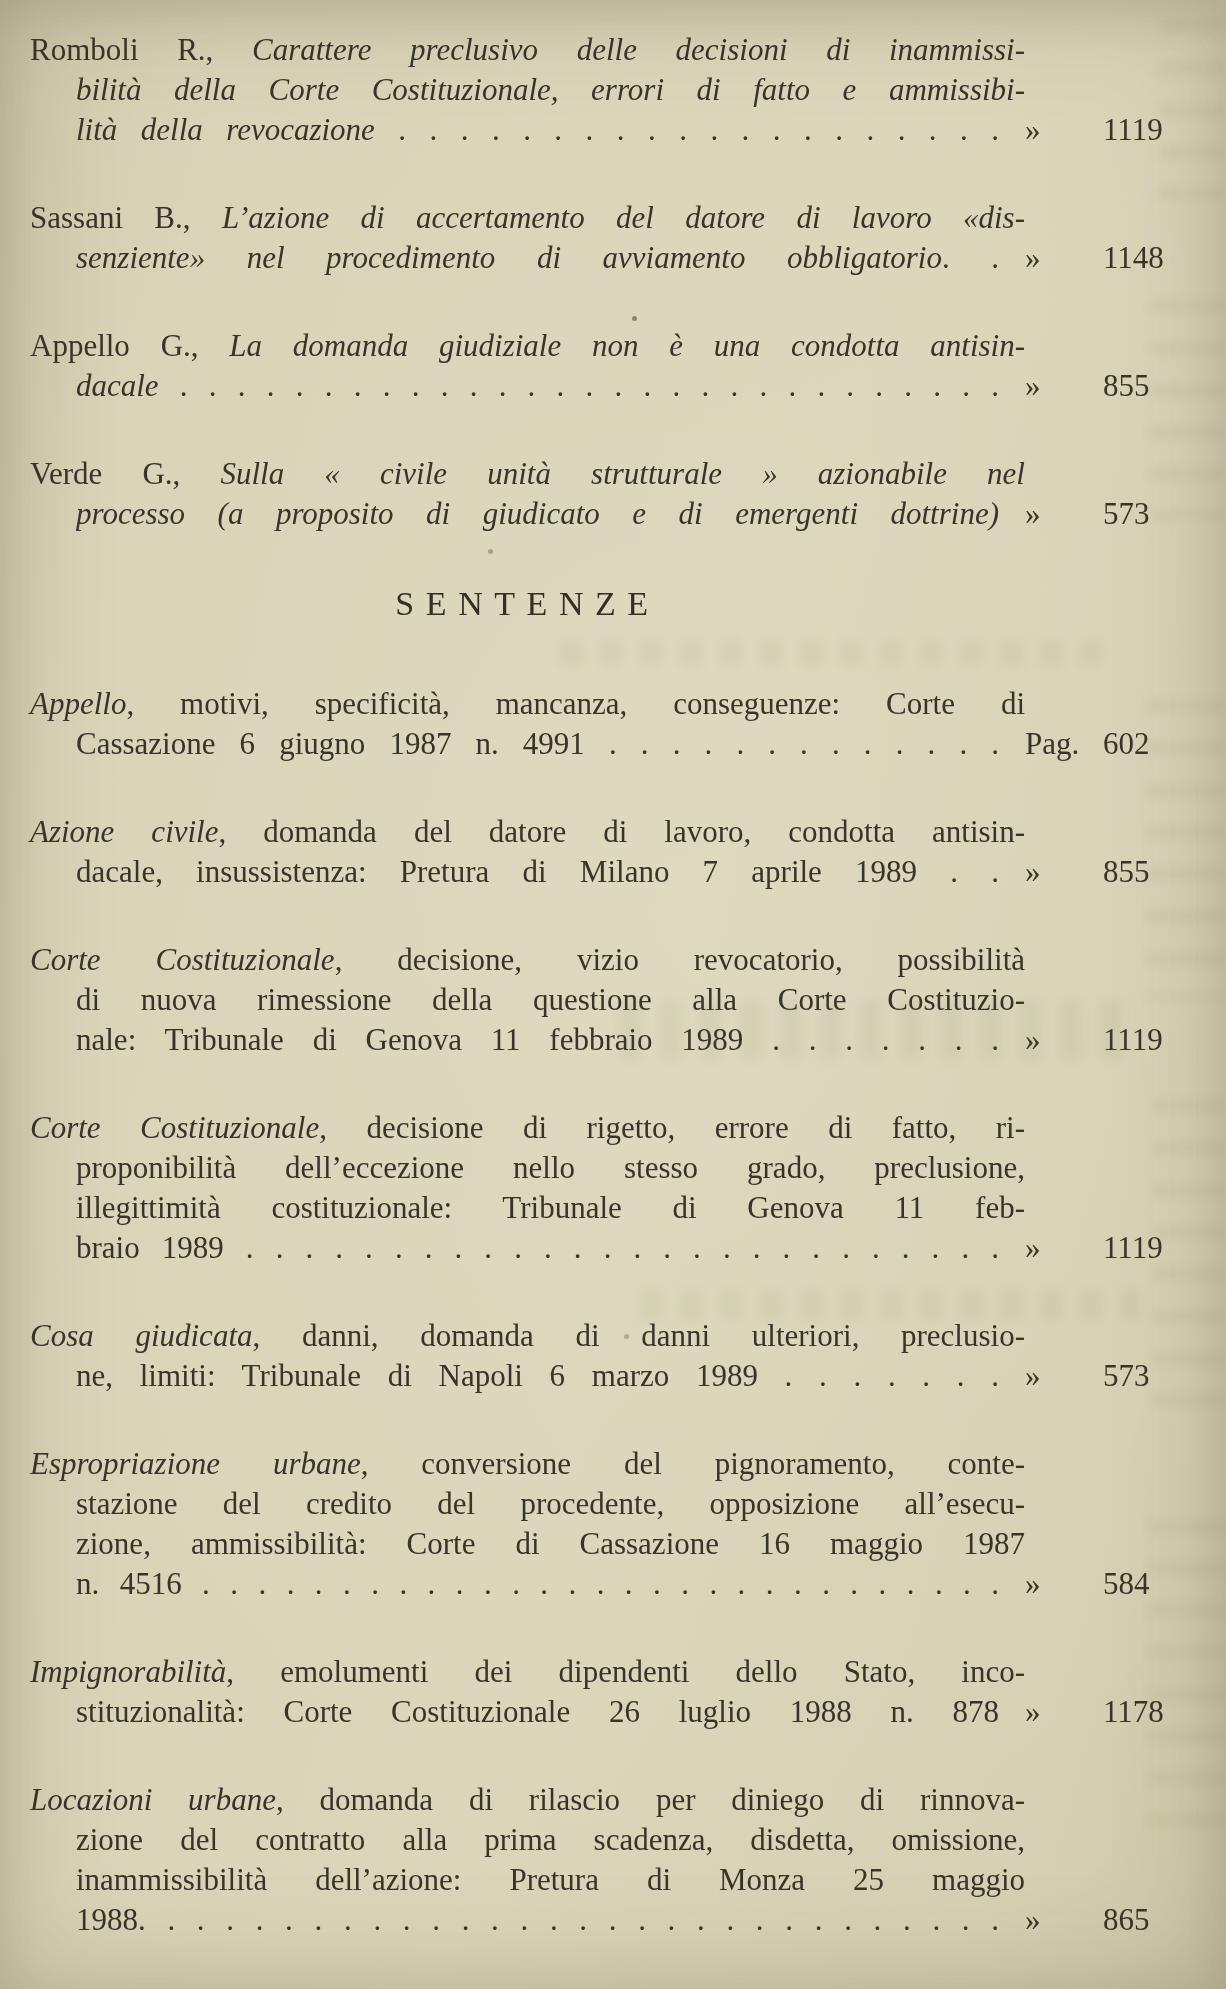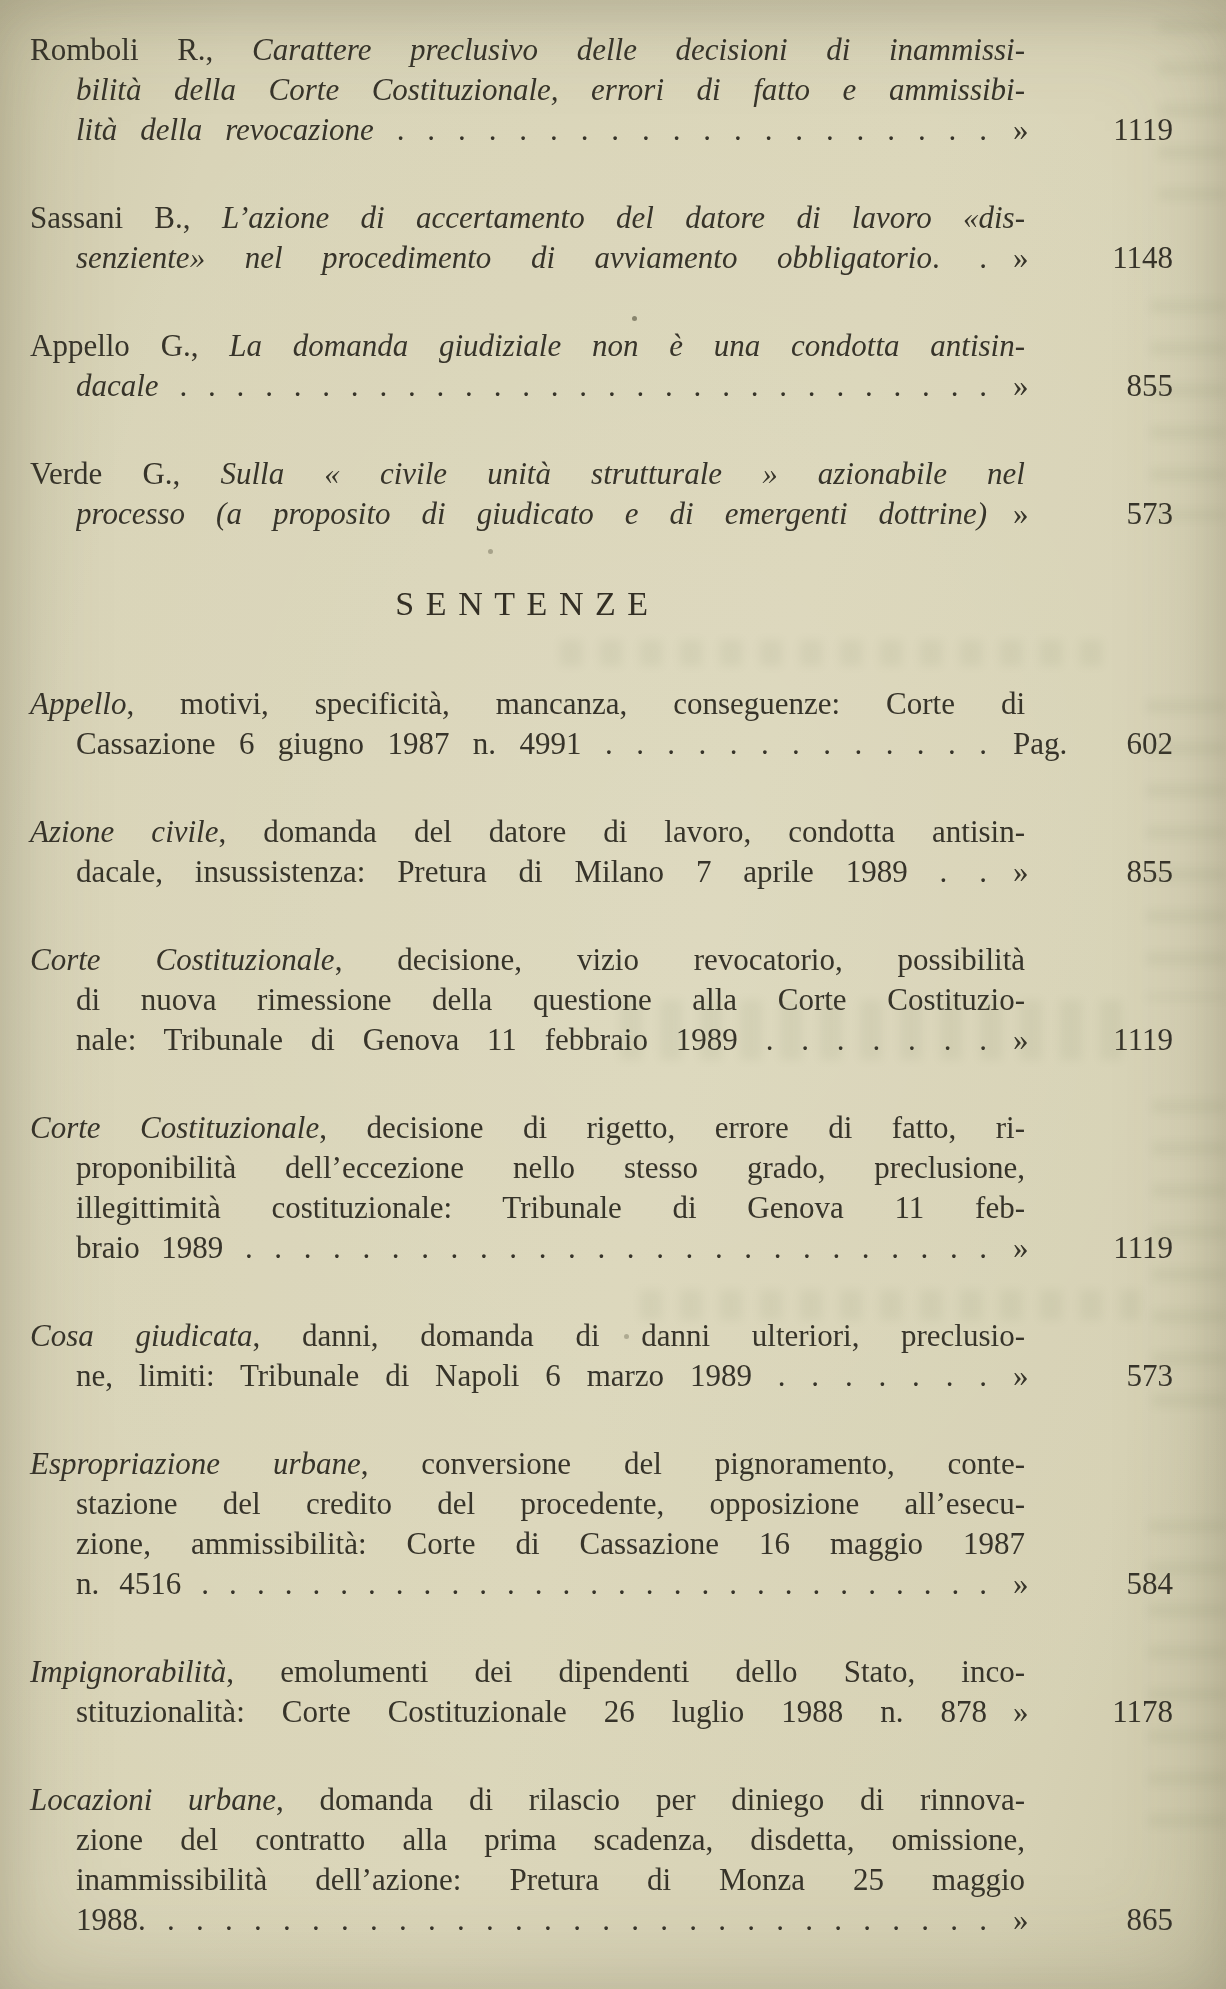--- a/index.html
+++ b/index.html
@@ -24,30 +24,30 @@
   .line{
     font-size:31px; line-height:40px;
     text-align:justify; text-align-last:justify;
     margin-right:160px;
     white-space:normal;
   }
   .line.indent{ padding-left:46px; }
   .line.endline{
     display:grid;
     grid-template-columns:1fr 78px 82px;
-    margin-right:12px;
+    margin-right:0;
     text-align:left; text-align-last:auto;font-family:Liberation Serif, serif;
   }
   .ltext{
     text-align:justify; text-align-last:justify;
     padding-right:26px;
     overflow:hidden; max-height:40px;
   }
   .lref{ text-align:left; }
-  .lpage{ text-align:right; }
+  .lpage{ text-align:left; }
   .it{ font-style:italic; }
   .heading{
     font-size:34px; font-weight:normal; line-height:44px;
     letter-spacing:0.34em;
     text-align:center;
     margin:22px 160px 58px 0;
     color:#332f25;
   }
   
   .bleed{

